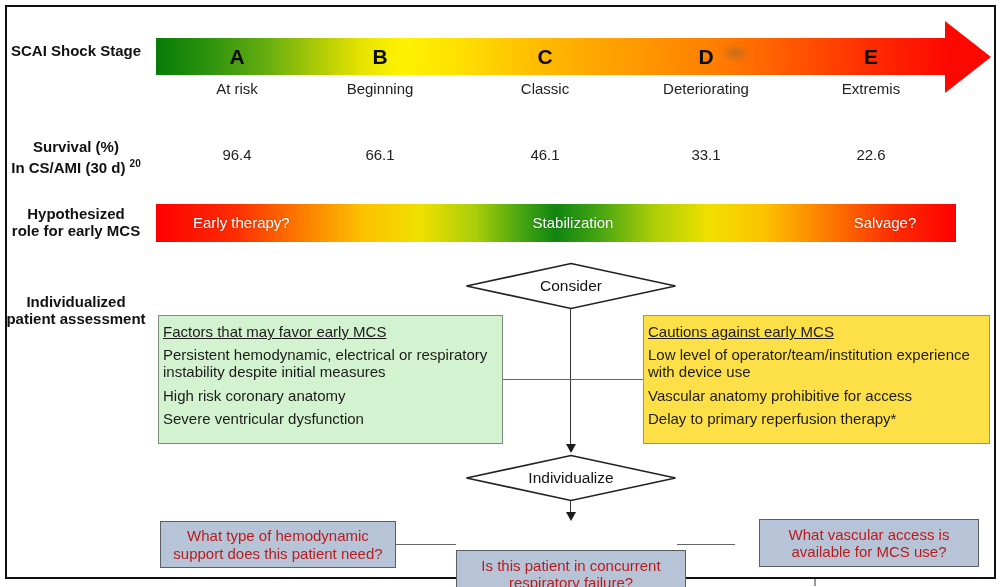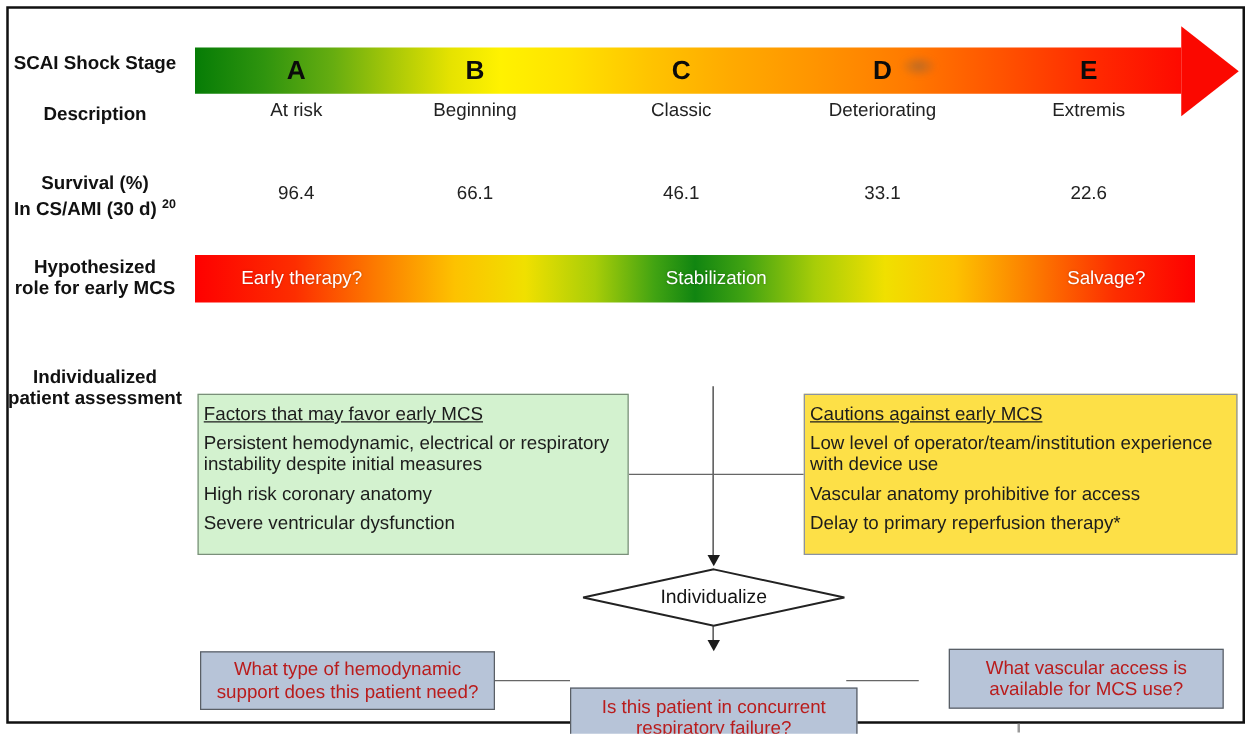--- a/index.html
+++ b/index.html
@@ -74,23 +74,20 @@
 </style>
 </head>
 <body>
 
 <div class="stage-wrap">
   <div class="frame"></div>
 
   <div class="rowlabel lbl-stage">
     <div>SCAI Shock Stage</div>
   </div>
-  <div class="rowlabel lbl-desc">
-    <div>Description</div>
-  </div>
   <div class="rowlabel lbl-surv">
     <div>Survival (%)</div>
     <div><span>In CS/AMI (30 d)</span> <sup>20</sup></div>
   </div>
   <div class="rowlabel lbl-mcs">
     <div>Hypothesized</div>
     <div>role for early MCS</div>
   </div>
   <div class="rowlabel lbl-assess">
     <div>Individualized</div>
@@ -117,20 +114,26 @@
   <div class="surv-item col2">66.1</div>
   <div class="surv-item col3">46.1</div>
   <div class="surv-item col4">33.1</div>
   <div class="surv-item col5">22.6</div>
 
   <div class="mcs-bar"></div>
   <div class="mcs-label mcs-left">Early therapy?</div>
   <div class="mcs-label mcs-center">Stabilization</div>
   <div class="mcs-label mcs-right">Salvage?</div>
 
+  <div class="diamond d-consider">
+    <svg viewBox="0 0 214 48">
+      <polygon points="107,1.5 211.5,24 107,46.5 2.5,24" fill="#ffffff" stroke="#222222" stroke-width="1.6"></polygon>
+    </svg>
+    <div class="dlabel">Consider</div>
+  </div>
 
   <div class="vline v1"></div>
   <div class="arrow-down a1"></div>
   <div class="hline h1"></div>
 
   <div class="info-box box-favor">
     <div class="title">Factors that may favor early MCS</div>
     <p>Persistent hemodynamic, electrical or respiratory instability despite initial measures</p>
     <p>High risk coronary anatomy</p>
     <p>Severe ventricular dysfunction</p>

